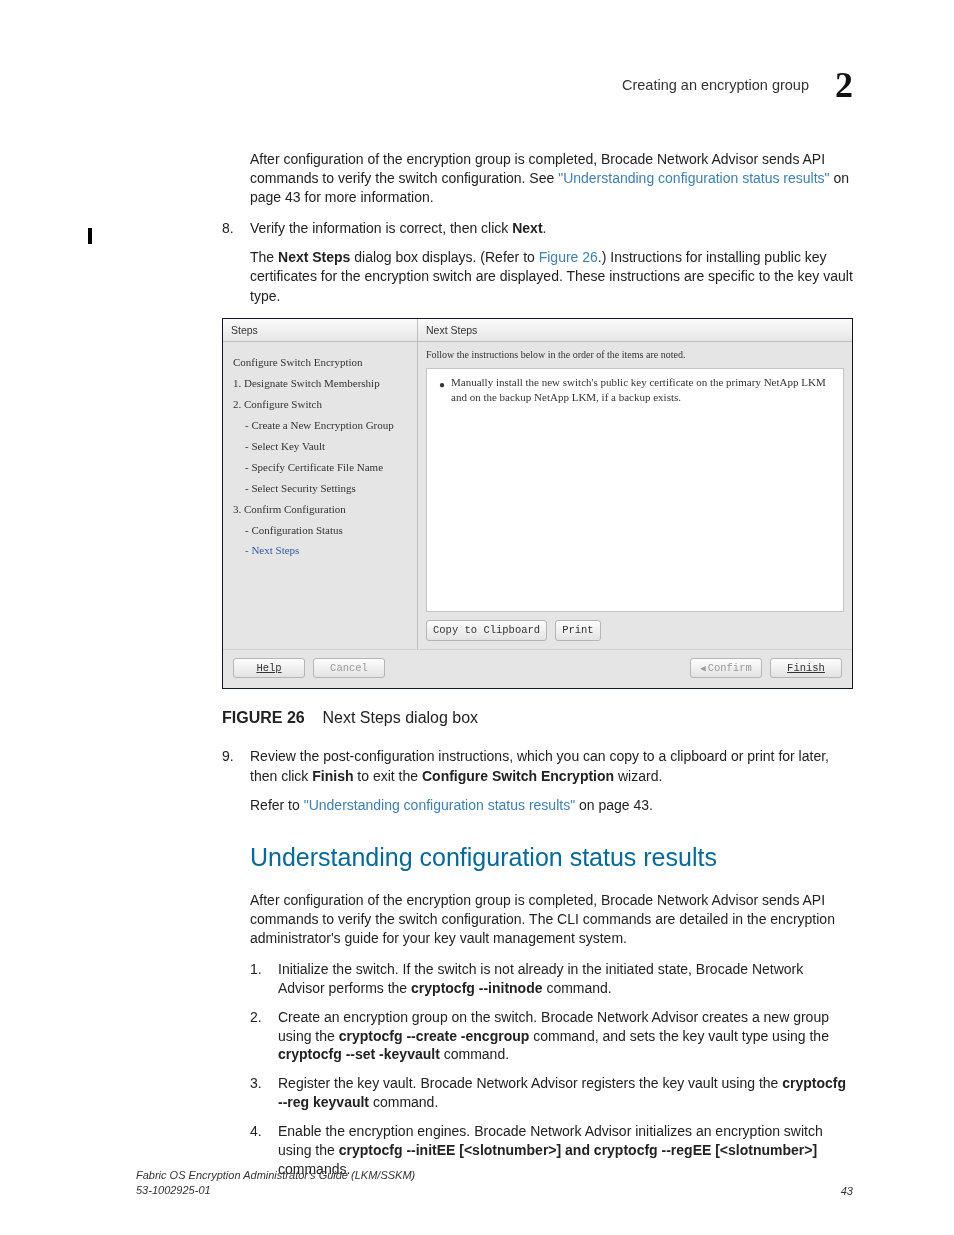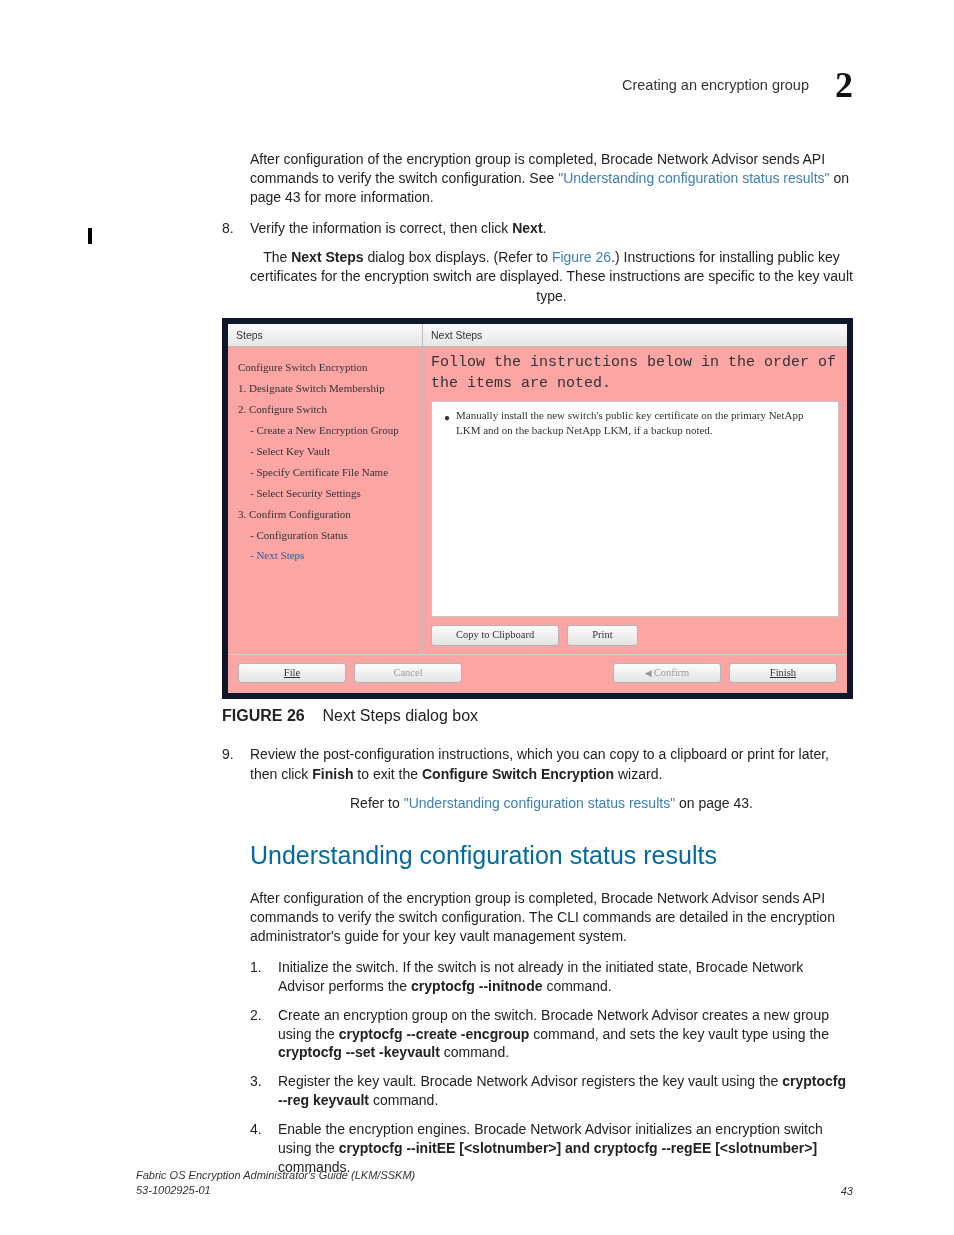--- a/index.html
+++ b/index.html
@@ -63,29 +63,28 @@
     gap: 8px;
     margin-bottom: 10px;
   }
   .step-num { min-width: 20px; }
   .step-body { flex: 1; }
   .step-sub {
     margin-left: 28px;
     margin-bottom: 12px;
     font-size: 14px;
     line-height: 1.38;
-    text-align: center;
   }
   b { font-weight: 700; }
 
   
   .dlg {
-    margin: 6px 0 6px 0;
-    border: 6px solid #0f172a;
-    background: #fca5a5;
+    margin: 6px 0 18px 0;
+    border: 1px solid #0f172a;
+    background: #e5e5e5;
     font-family: "Times New Roman", Times, serif;
     font-size: 11px;
     color: #333;
   }
   .dlg-cols {
     display: flex;
     height: 330px;
   }
   .dlg-left {
     width: 195px;
@@ -107,22 +106,22 @@
   }
   .dlg-left-body {
     padding: 10px 8px 8px 10px;
     font-size: 11px;
     line-height: 1.9;
   }
   .dlg-left-body .sub { padding-left: 12px; }
   .dlg-left-body .cur { color: #2f5aa0; font-weight: normal; }
   .dlg-right-top {
     padding: 6px 8px 2px 8px;
-    font-family: Liberation Mono, monospace;
-    font-size: 15px;
+    font-family: Liberation Serif, serif;
+    font-size: 10px;
   }
   .dlg-right-box {
     margin: 4px 8px 8px 8px;
     flex: 1;
     background: #fff;
     border: 1px solid #c5c5c5;
     padding: 6px 10px 6px 24px;
     position: relative;
     font-size: 11px;
     line-height: 1.35;
@@ -135,23 +134,23 @@
   }
   .dlg-right-btns {
     padding: 0 8px 8px 8px;
     display: flex;
     gap: 8px;
   }
   .dlg-btn {
     background: linear-gradient(#fdfdfd,#e3e3e3);
     border: 1px solid #b5b5b5;
     border-radius: 3px;
-    font-family: Liberation Serif, serif;
+    font-family: Liberation Mono, monospace;
     font-size: 10.5px;
-    padding: 2px 24px;
+    padding: 2px 6px;
     color: #333;
   }
   .dlg-footer {
     display: flex;
     align-items: center;
     padding: 8px 10px 10px 10px;
     border-top: 1px solid #d0d0d0;
   }
   .dlg-footer .sp { flex: 1; }
   .dlg-footer .dlg-btn { min-width: 58px; text-align: center; }
@@ -232,30 +231,30 @@
             <div>3. Confirm Configuration</div>
             <div class="sub">- Configuration Status</div>
             <div class="sub cur">- Next Steps</div>
           </div>
         </div>
         <div class="dlg-right">
           <div class="dlg-h">Next Steps</div>
           <div class="dlg-right-top">Follow the instructions below in the order of the items are noted.</div>
           <div class="dlg-right-box">
             <span class="bullet">●</span>
-            <span>Manually install the new switch's public key certificate on the primary NetApp LKM and on the backup NetApp LKM, if a backup noted.</span>
+            <span>Manually install the new switch's public key certificate on the primary NetApp LKM and on the backup NetApp LKM, if a backup exists.</span>
           </div>
           <div class="dlg-right-btns">
             <div class="dlg-btn">Copy to Clipboard</div>
             <div class="dlg-btn">Print</div>
           </div>
         </div>
       </div>
       <div class="dlg-footer">
-        <div class="dlg-btn"><u>File</u></div>
+        <div class="dlg-btn"><u>Help</u></div>
         <div style="width:8px"></div>
         <div class="dlg-btn disabled">Cancel</div>
         <div class="sp"></div>
         <div class="dlg-btn disabled"><span class="arrow">◀</span><span>Confirm</span></div>
         <div style="width:8px"></div>
         <div class="dlg-btn"><u>Finish</u></div>
       </div>
     </div>
     <div class="fig-cap">
       <b>FIGURE 26</b>&nbsp;&nbsp;&nbsp;&nbsp;<span>Next Steps dialog box</span>

